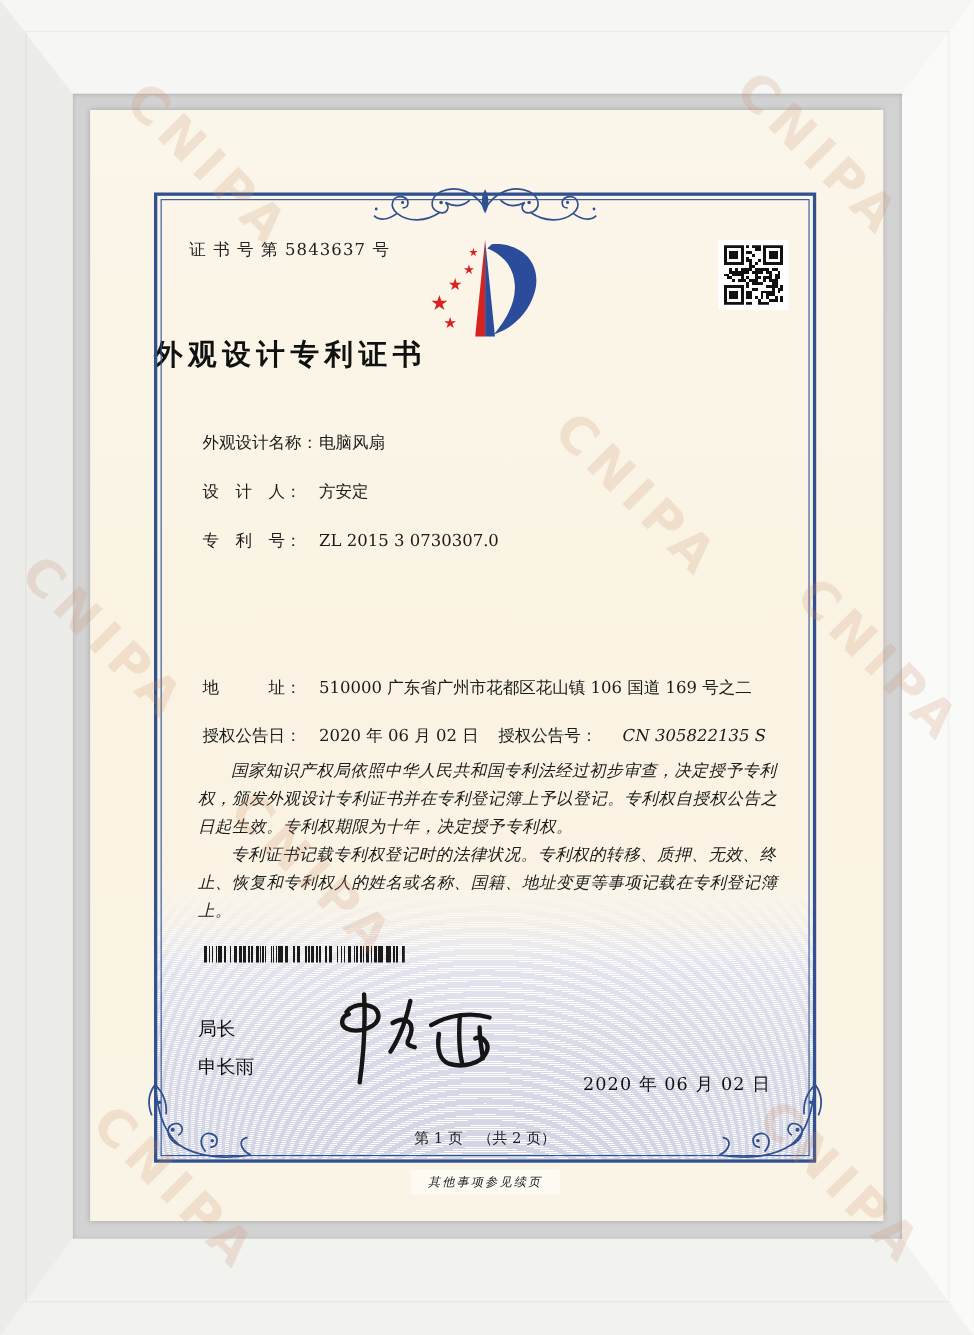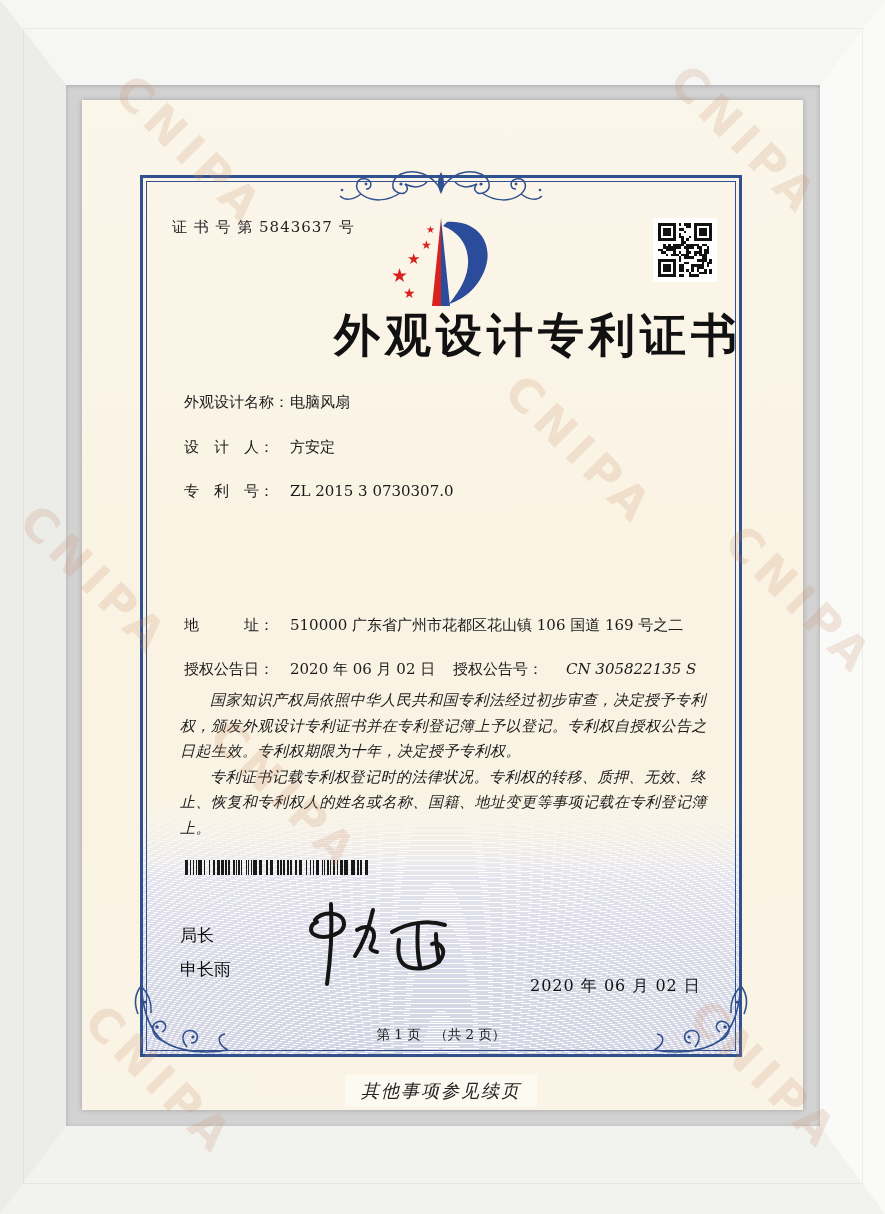--- a/index.html
+++ b/index.html
@@ -29,40 +29,40 @@
   .orn{position:absolute;z-index:4;}
   .orn-top{left:255px;top:60px;}
   .orn-bl{left:33px;top:884px;}
   .orn-br{left:570px;top:884px;transform:scaleX(-1);}
   
   .z2{position:absolute;z-index:2;}
   .cert-no{left:90px;top:118px;font-size:15px;letter-spacing:1px;color:#222;}
   .emblem{left:303px;top:112px;z-index:2;position:absolute;}
   .qr{left:571px;top:118px;width:64px;height:64px;background:#fff;display:flex;
       align-items:center;justify-content:center;}
-  .title{left:58px;top:205px;width:602px;text-align:right;font-size:46px;font-weight:bold;
+  .title{left:58px;top:205px;width:602px;text-align:left;font-size:26px;font-weight:bold;
          letter-spacing:5px;color:#111;}
   .row{left:102px;height:22px;font-size:15px;color:#1b1b1b;white-space:nowrap;}
   .fl{display:inline-block;min-width:106px;}
   .fl2{position:absolute;left:269px;}
   .fv2{position:absolute;left:382px;font-style:italic;}
   .body-text{left:98px;top:588px;width:528px;color:#1b1b1b;}
   .body-text p{margin:0;font-size:15px;line-height:25.5px;text-indent:2em;
       font-style:italic;letter-spacing:.5px;}
   .barcode{left:103px;top:760px;width:183px;height:15px;}
   .signer-title{left:98px;top:824px;font-size:17px;color:#111;
       font-family:"DejaVu Sans","Liberation Sans",sans-serif;}
   .signer-name{left:98px;top:858px;font-size:17px;color:#111;
       font-family:"DejaVu Sans","Liberation Sans",sans-serif;}
   .signature{left:205px;top:796px;position:absolute;z-index:2;}
   .issue-date{left:448px;top:876px;font-size:16px;color:#111;letter-spacing:1px;}
   .page-info{left:58px;top:926px;width:602px;text-align:center;font-size:13.5px;color:#222;}
   .footer-note{left:58px;top:963px;width:602px;text-align:center;}
   .footer-note span{display:inline-block;background:rgba(253,250,242,.95);padding:4px 16px;
-      font-size:18px;font-style:italic;color:#222;letter-spacing:2px;margin-top:12px;}
+      font-size:11px;font-style:italic;color:#222;letter-spacing:2px;}
   
   .wm{position:absolute;z-index:6;transform:translate(-50%,-50%) rotate(45deg);
       font-family:"DejaVu Sans","Liberation Sans",sans-serif;font-weight:bold;
       font-size:46px;letter-spacing:7px;color:rgba(198,140,100,.20);pointer-events:none;}
 </style>
 </head>
 <body>
 
 <div class="photo">
 

